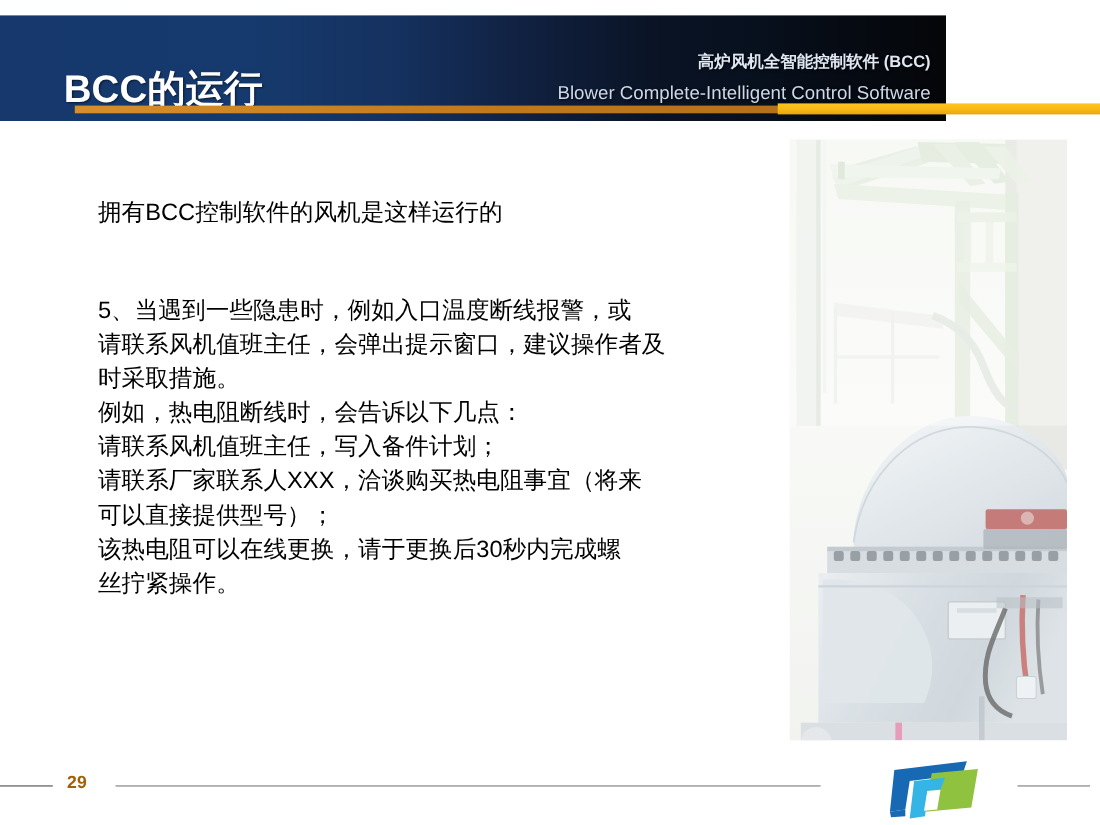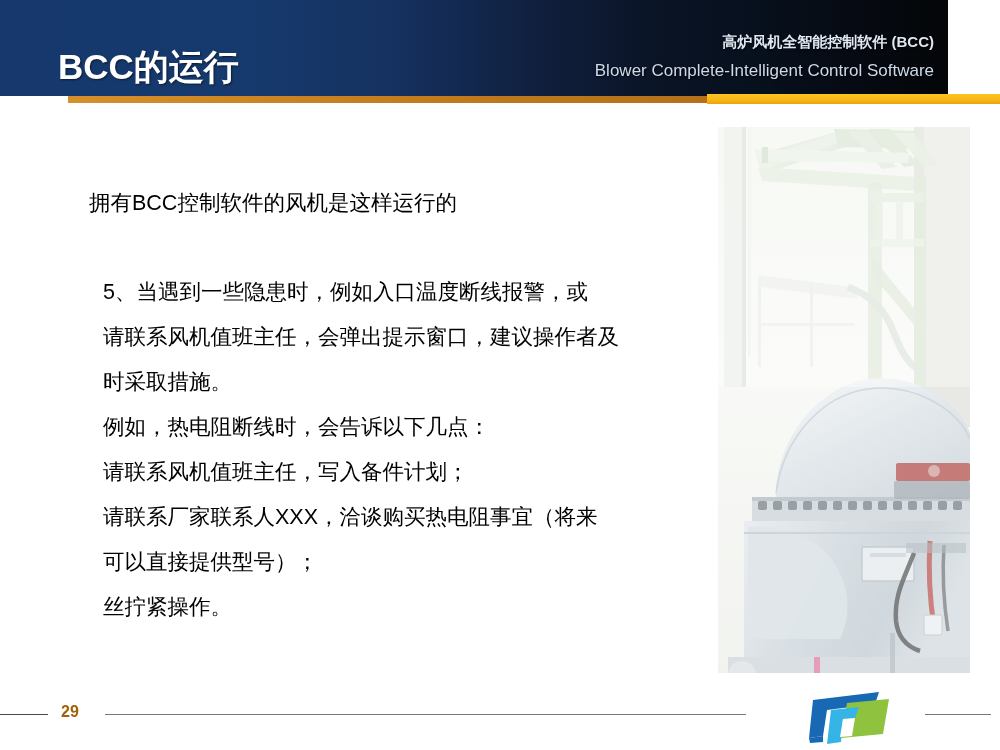--- a/index.html
+++ b/index.html
@@ -11,22 +11,22 @@
     width: 1000px;
     height: 750px;
     overflow: hidden;
     font-family: "Liberation Sans", "DejaVu Sans", sans-serif;
     position: relative;
   }
 
   
   .header-banner {
     position: absolute;
-    left: 0; top: 0;
-    width: 948px;
+    left: 0; top: 14px;
+    width: 860px;
     height: 96px;
     background: linear-gradient(to right,
         #16386c 0%,
         #163a6e 26%,
         #15315f 42%,
         #101f3d 57%,
         #0a1324 70%,
         #07101d 80%,
         #060a12 90%,
         #040608 100%);
@@ -79,36 +79,36 @@
     top: 94px;
     width: 293px;
     height: 10px;
     background: linear-gradient(to bottom, #ffc41f 0%, #f8b816 55%, #e8a50c 100%);
   }
 
   
   .body-text {
     position: absolute;
     left: 89px;
-    top: 188px;
+    top: 178px;
     width: 600px;
     color: #000000;
     font-size: 21.5px;
     line-height: 31px;
     font-family: "Liberation Sans", "DejaVu Sans", sans-serif;
   }
   .body-text .lead {
     margin: 0 0 58px 0;
     white-space: nowrap;
   }
   .body-text .para {
     margin: 0;
   }
   .body-text .para p {
-    margin: 14px;
+    margin: 0;
   }
 
   
   .photo {
     position: absolute;
     left: 718px;
     top: 127px;
     width: 252px;
     height: 546px;
     overflow: hidden;
@@ -162,20 +162,21 @@
 <div class="body-text">
   <div class="lead">拥有BCC控制软件的风机是这样运行的</div>
   <div class="para">
     <p>5、当遇到一些隐患时，例如入口温度断线报警，或</p>
     <p>请联系风机值班主任，会弹出提示窗口，建议操作者及</p>
     <p>时采取措施。</p>
     <p>例如，热电阻断线时，会告诉以下几点：</p>
     <p>请联系风机值班主任，写入备件计划；</p>
     <p>请联系厂家联系人XXX，洽谈购买热电阻事宜（将来</p>
     <p>可以直接提供型号）；</p>
+    <p>该热电阻可以在线更换，请于更换后30秒内完成螺</p>
     <p>丝拧紧操作。</p>
   </div>
 </div>
 
 <div class="photo">
   <svg width="252" height="546" viewBox="0 0 252 546" xmlns="http://www.w3.org/2000/svg">
     <defs>
       <linearGradient id="skyWash" x1="0" y1="0" x2="0" y2="1">
         <stop offset="0%" stop-color="#eef2e9"></stop>
         <stop offset="45%" stop-color="#f6f8f3"></stop>

